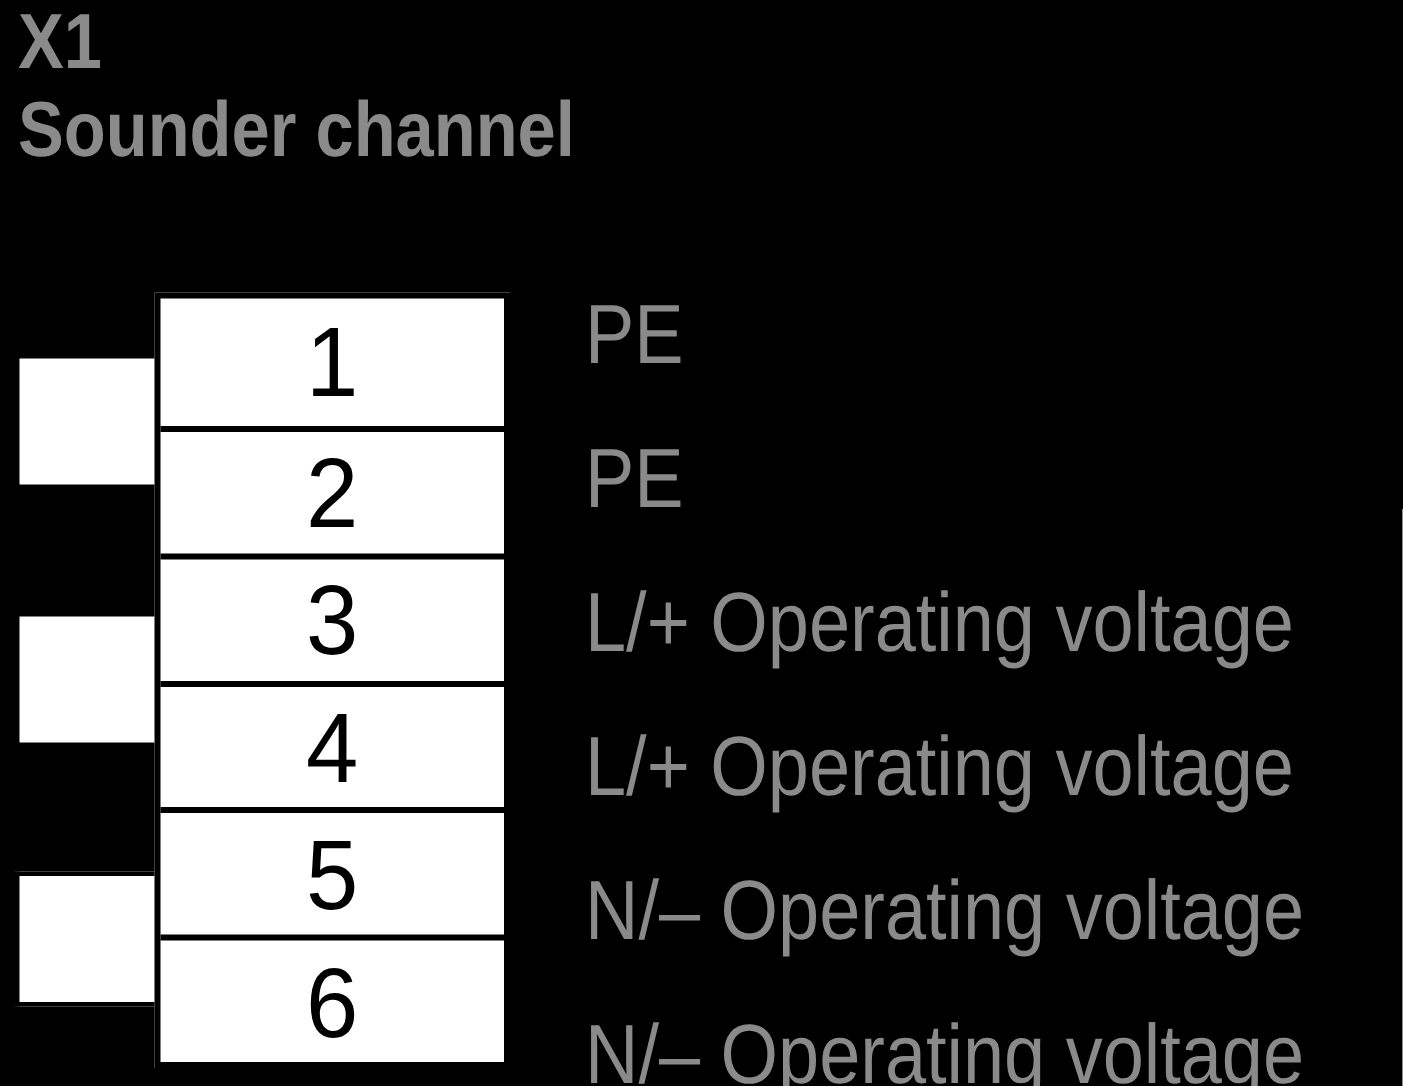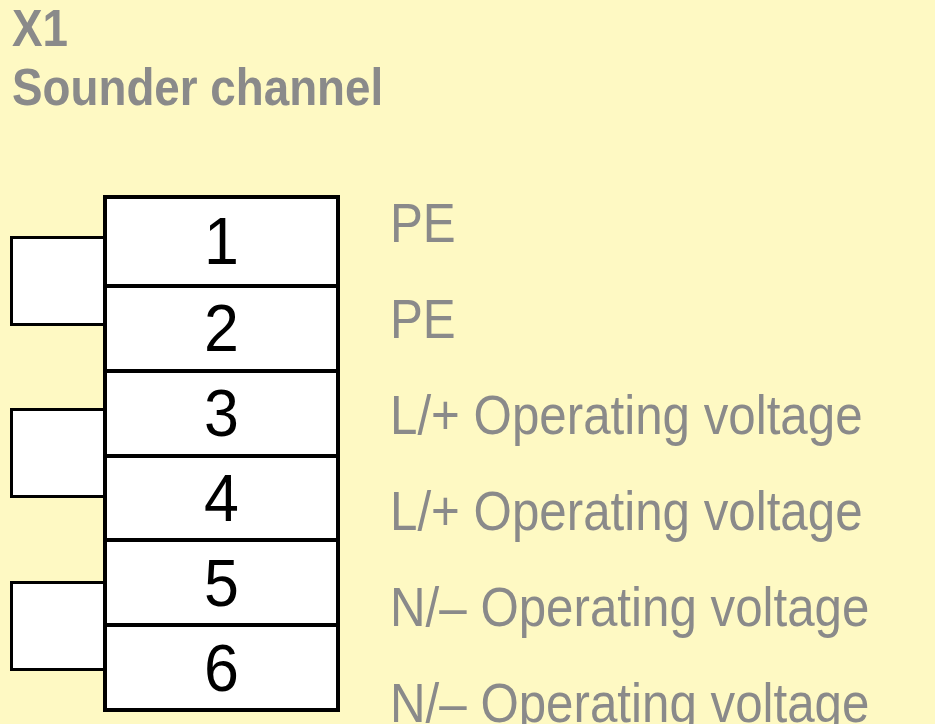--- a/index.html
+++ b/index.html
@@ -5,21 +5,21 @@
   * { margin: 0; padding: 0; box-sizing: border-box; }
   html, body {
     width: 935px; height: 724px;
     background: #ffffff;
     font-family: "Liberation Sans", sans-serif;
     overflow: hidden;
   }
   .canvas {
     position: relative;
     width: 935px; height: 724px;
-    background: #fef9c3;
+    background: #000000;
   }
 
   
   .designation, .subtitle {
     position: absolute;
     left: 12px;
     color: #8a8a8a;
     font-weight: 700;
     font-size: 52px;
     line-height: 52px;

